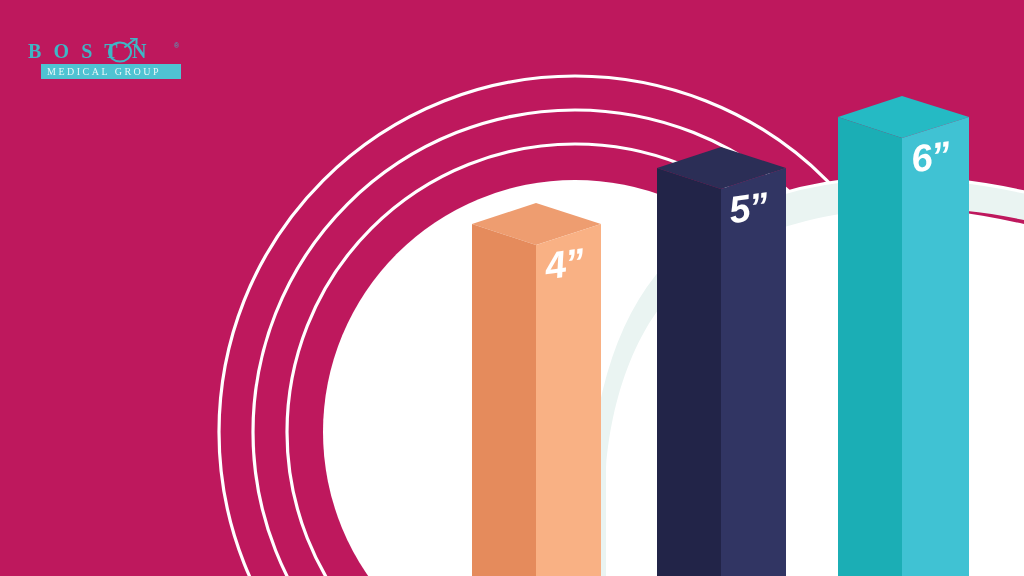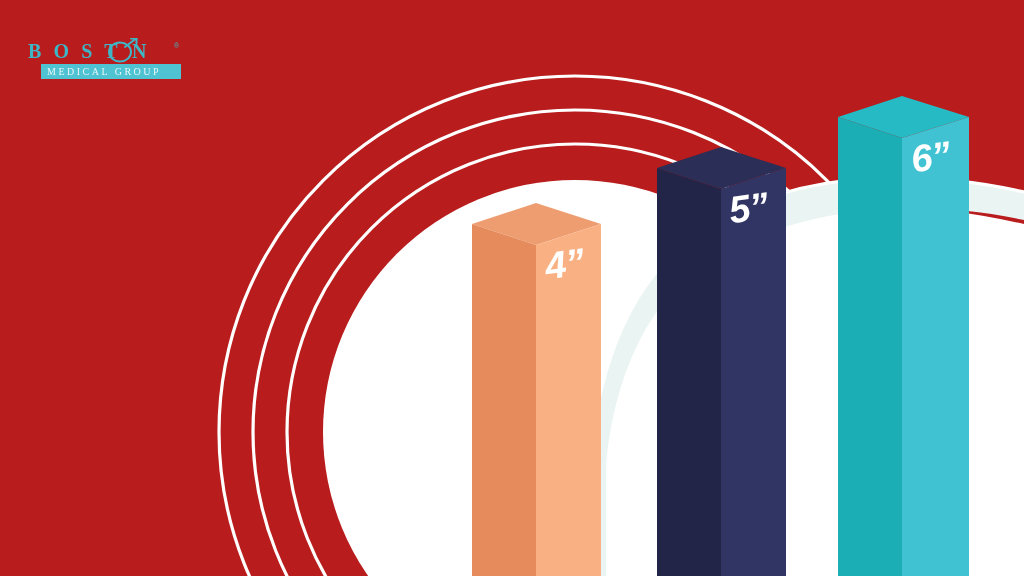--- a/index.html
+++ b/index.html
@@ -59,21 +59,21 @@
   #label-bar-3 {
     left: 911px;
     top: 138px;
     font-size: 38px;
     transform: rotate(-8deg);
   }
 </style>
 </head>
 <body>
 
-<div id="stage" style="background: #b91c1c; width: 1024px; height: 576px;">
+<div id="stage" style="background: #be185d; width: 1024px; height: 576px;">
 
   <svg id="bg-svg" viewBox="0 0 1024 576">
     <defs>
       <clipPath id="stage-clip">
         <rect x="0" y="0" width="1024" height="576"></rect>
       </clipPath>
     </defs>
 
     <g clip-path="url(#stage-clip)">
 

